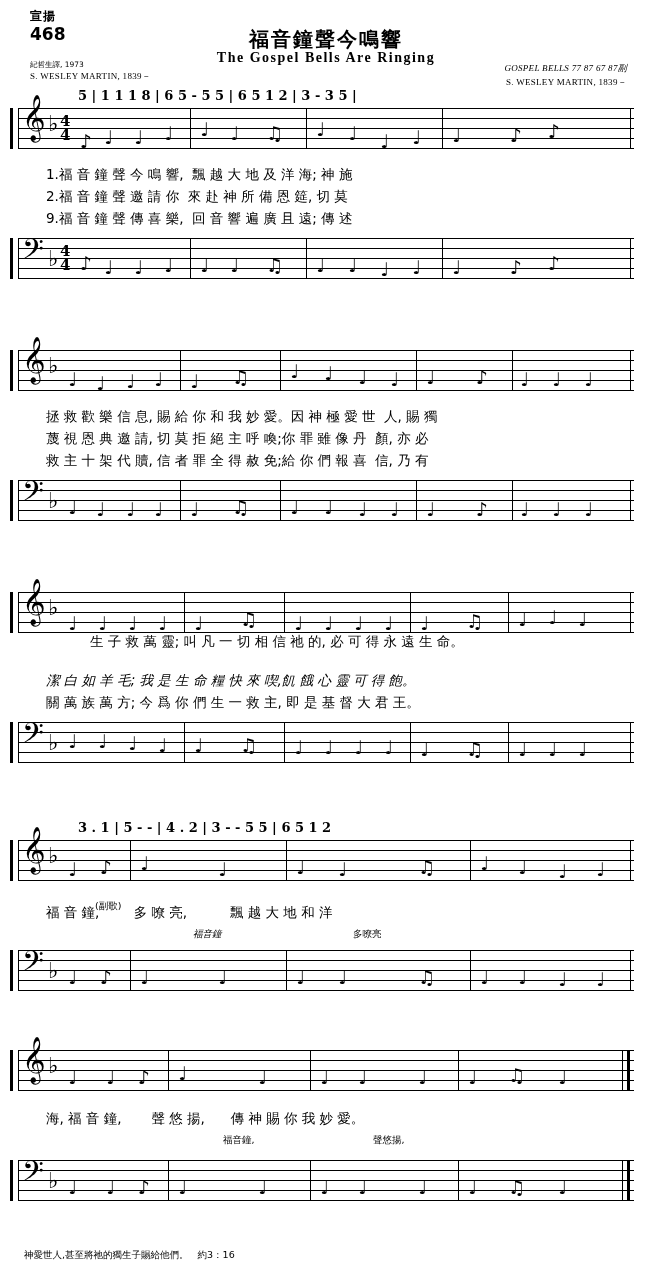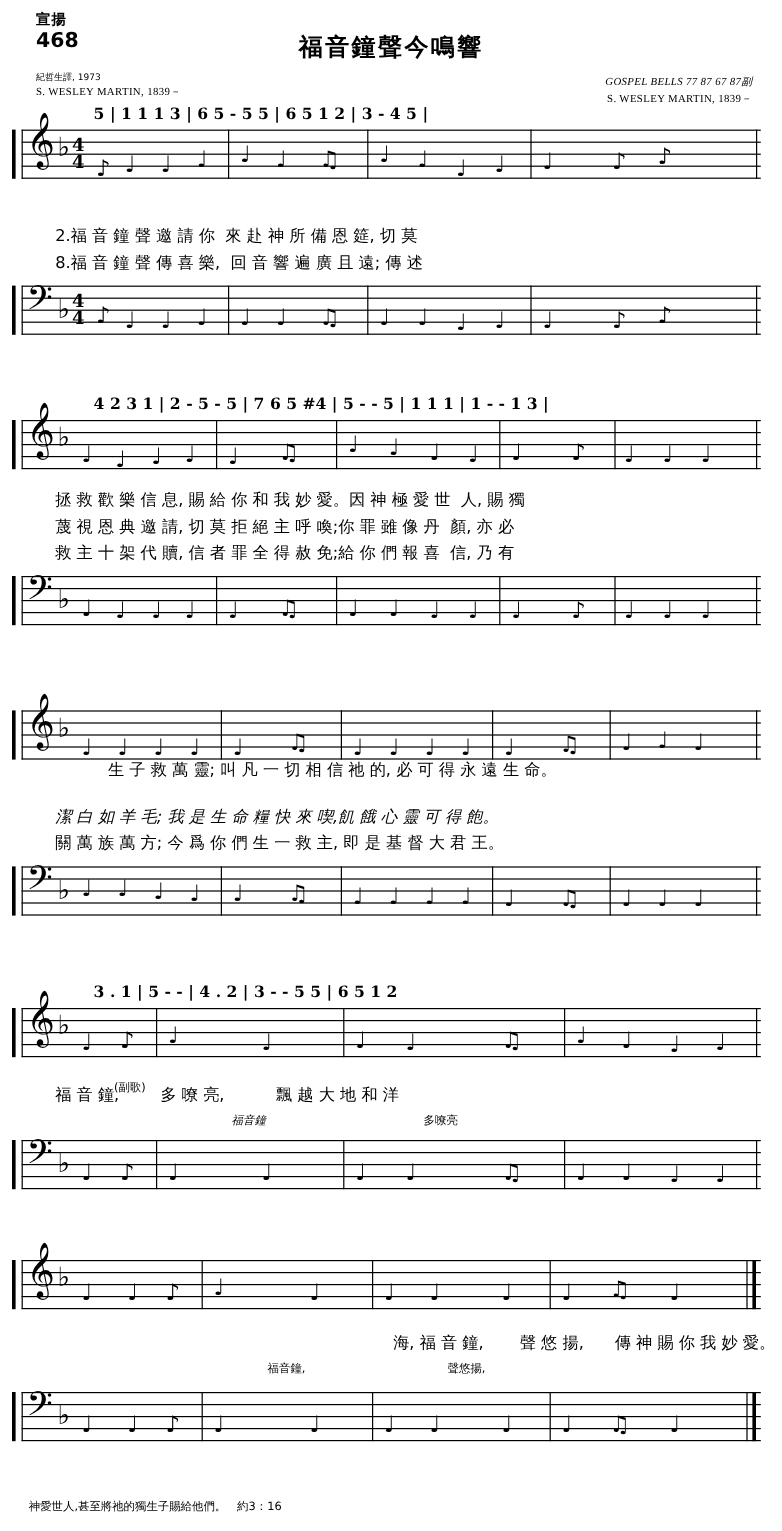--- a/index.html
+++ b/index.html
@@ -218,27 +218,28 @@
   }
 </style>
 </head>
 <body>
 
 <div class="page">
 
   <div class="hdr-category">宣揚</div>
   <div class="hdr-number">468</div>
   <div class="title-cn">福音鐘聲今鳴響</div>
+  <div class="title-en">The Gospel Bells Are Ringing</div>
   <div class="cred-left1">紀哲生譯, 1973</div>
   <div class="cred-left2">S. WESLEY MARTIN, 1839－</div>
   <div class="cred-right1">GOSPEL BELLS 77 87 67 87副</div>
   <div class="cred-right2">S. WESLEY MARTIN, 1839－</div>
 
   <div class="system" style="top:88px;height:150px;">
-    <div class="numline">5 | 1  1  1   3 | 6  5  - 5 5 | 6  5  1   2 | 3 - 4 5 |</div>
+    <div class="numline">5 | 1  1  1   8 | 6  5  - 5 5 | 6  5  1   2 | 3 - 3 5 |</div>
 
     <div class="staff" style="top:20px;">
       <div class="ln"></div>
         <div class="ln"></div>
         <div class="ln"></div>
         <div class="ln"></div>
         <div class="ln"></div>
       <div class="brace"></div>
       <div class="barline" style="left:0px;"></div>
       <div class="clef">𝄞</div>
@@ -260,22 +261,23 @@
       <div class="nt" style="left:330px;top:16px;">♩</div>
       <div class="nt" style="left:362px;top:24px;">♩</div>
       <div class="nt" style="left:394px;top:20px;">♩</div>
       <div class="barline" style="left:424px;"></div>
       <div class="nt" style="left:434px;top:18px;">♩</div>
       <div class="nt" style="left:492px;top:18px;">♪</div>
       <div class="nt" style="left:530px;top:14px;">♪</div>
       <div class="barline" style="left:612px;"></div>
     </div>
 
+    <div class="lyrics" style="top:78px;">1.福 音 鐘 聲 今 鳴 響,  飄 越 大 地 及 洋 海; 神 施</div>
     <div class="lyrics" style="top:100px;">2.福 音 鐘 聲 邀 請 你  來 赴 神 所 備 恩 筵, 切 莫</div>
-    <div class="lyrics" style="top:122px;">8.福 音 鐘 聲 傳 喜 樂,  回 音 響 遍 廣 且 遠; 傳 述</div>
+    <div class="lyrics" style="top:122px;">9.福 音 鐘 聲 傳 喜 樂,  回 音 響 遍 廣 且 遠; 傳 述</div>
 
     <div class="staff" style="top:150px;">
       <div class="ln"></div>
         <div class="ln"></div>
         <div class="ln"></div>
         <div class="ln"></div>
         <div class="ln"></div>
       <div class="brace"></div>
       <div class="barline" style="left:0px;"></div>
       <div class="clef bass">𝄢</div>
@@ -299,21 +301,20 @@
       <div class="nt" style="left:394px;top:20px;">♩</div>
       <div class="barline" style="left:424px;"></div>
       <div class="nt" style="left:434px;top:20px;">♩</div>
       <div class="nt" style="left:492px;top:20px;">♪</div>
       <div class="nt" style="left:530px;top:16px;">♪</div>
       <div class="barline" style="left:612px;"></div>
     </div>
   </div>
 
   <div class="system" style="top:330px;height:150px;">
-    <div class="numline">4  2 3 1 | 2 - 5 - 5 | 7  6  5 #4 | 5 - - 5 | 1  1  1 | 1 - - 1  3 |</div>
 
     <div class="staff" style="top:20px;">
       <div class="ln"></div>
         <div class="ln"></div>
         <div class="ln"></div>
         <div class="ln"></div>
         <div class="ln"></div>
       <div class="brace"></div>
       <div class="barline" style="left:0px;"></div>
       <div class="clef">𝄞</div>
@@ -534,21 +535,21 @@
       <div class="nt" style="left:340px;top:18px;">♩</div>
       <div class="nt" style="left:400px;top:18px;">♩</div>
       <div class="barline" style="left:440px;"></div>
       <div class="nt" style="left:450px;top:18px;">♩</div>
       <div class="nt" style="left:490px;top:16px;">♫</div>
       <div class="nt" style="left:540px;top:18px;">♩</div>
       <div class="barline" style="left:604px;"></div>
       <div class="barline thick" style="left:609px;"></div>
     </div>
 
-    <div class="lyrics" style="top:80px;text-align:right;">海, 福 音 鐘,       聲 悠 揚,      傳 神 賜 你 我 妙 愛。</div>
+    <div class="lyrics" style="top:80px;">海, 福 音 鐘,       聲 悠 揚,      傳 神 賜 你 我 妙 愛。</div>
     <div class="small-lyric" style="left:205px;top:104px;">福音鐘,</div>
     <div class="small-lyric" style="left:355px;top:104px;">聲悠揚,</div>
 
     <div class="staff" style="top:130px;">
       <div class="ln"></div>
         <div class="ln"></div>
         <div class="ln"></div>
         <div class="ln"></div>
         <div class="ln"></div>
       <div class="brace"></div>

